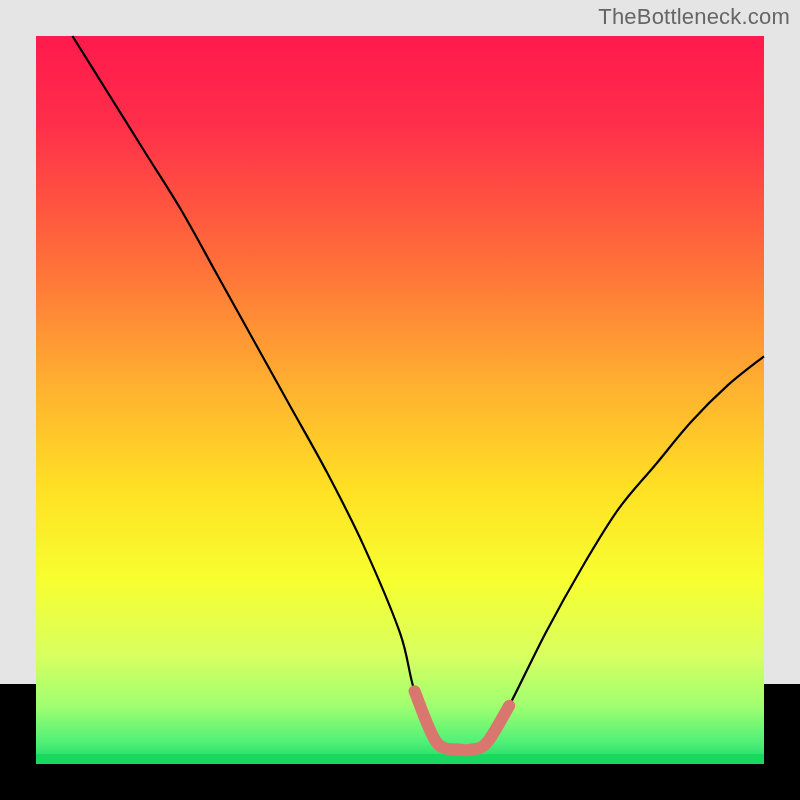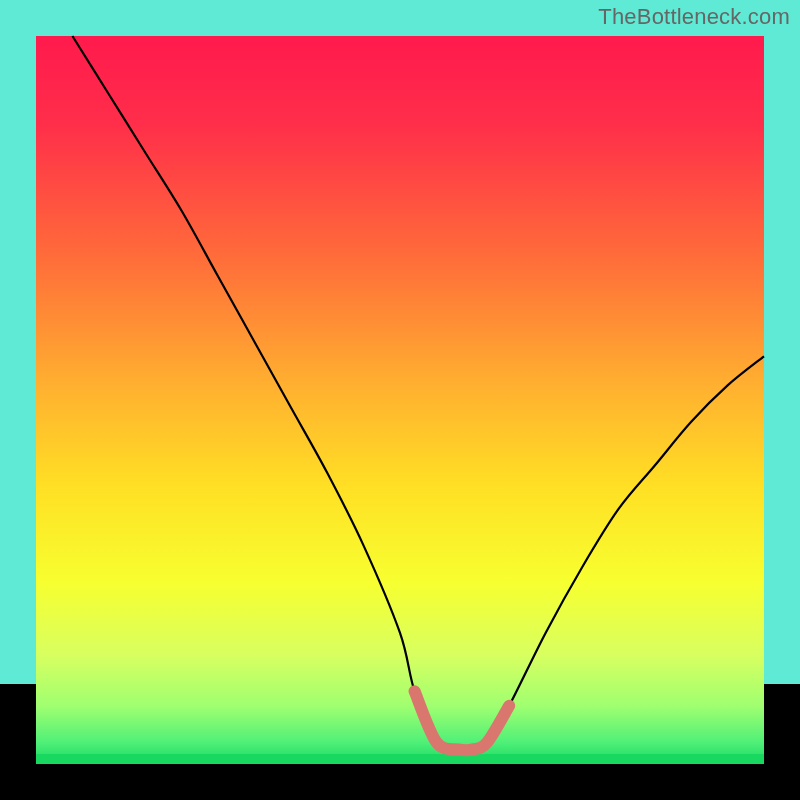--- a/index.html
+++ b/index.html
@@ -8,21 +8,21 @@
     width: 800px;
     height: 800px;
     background: #000;
     overflow: hidden;
     font-family: Arial, Helvetica, sans-serif;
   }
   .frame {
     position: relative;
     width: 800px;
     height: 684px;
-    background: #5eead4;
+    background: #e5e5e5;
   }
   .watermark {
     position: absolute;
     top: 4px;
     right: 10px;
     color: #666;
     font-size: 22px;
     font-weight: 500;
     letter-spacing: 0.2px;
     z-index: 20;

